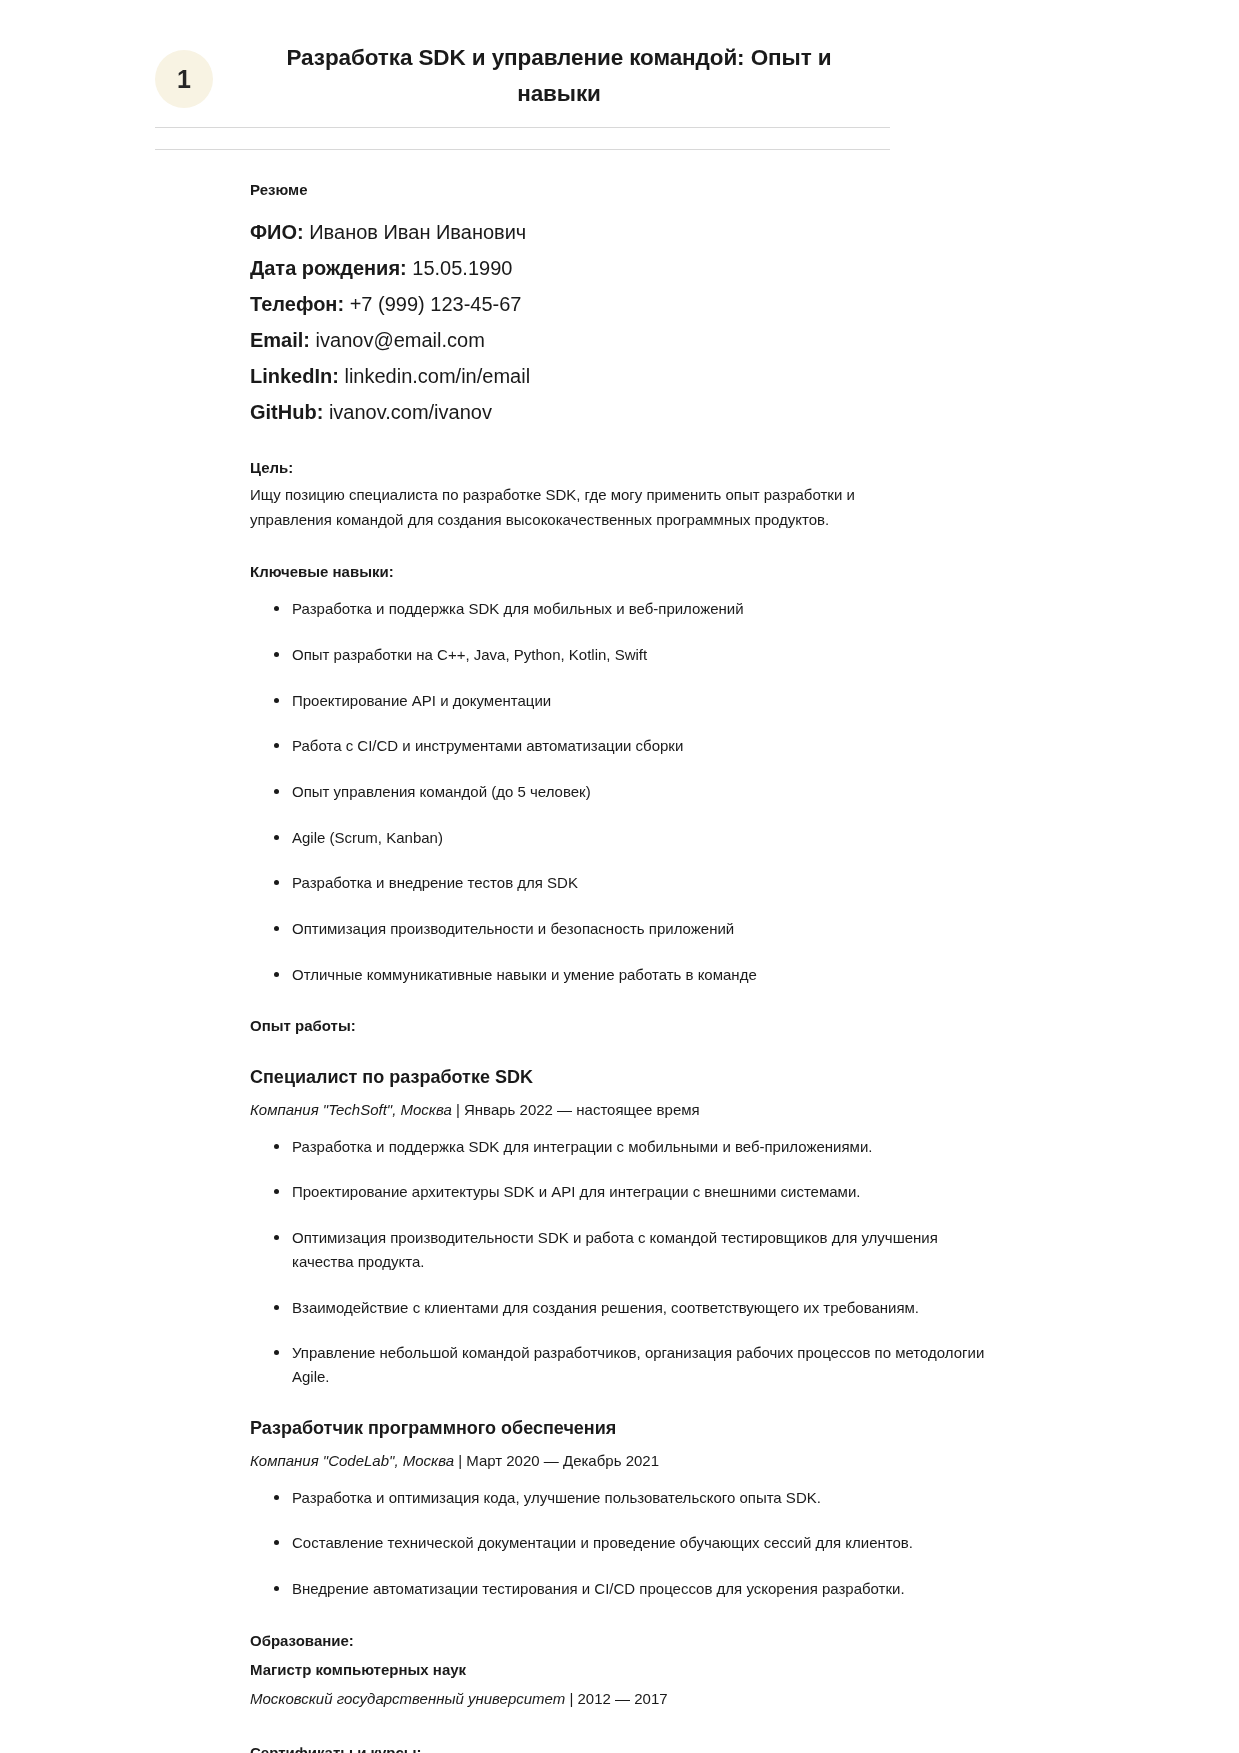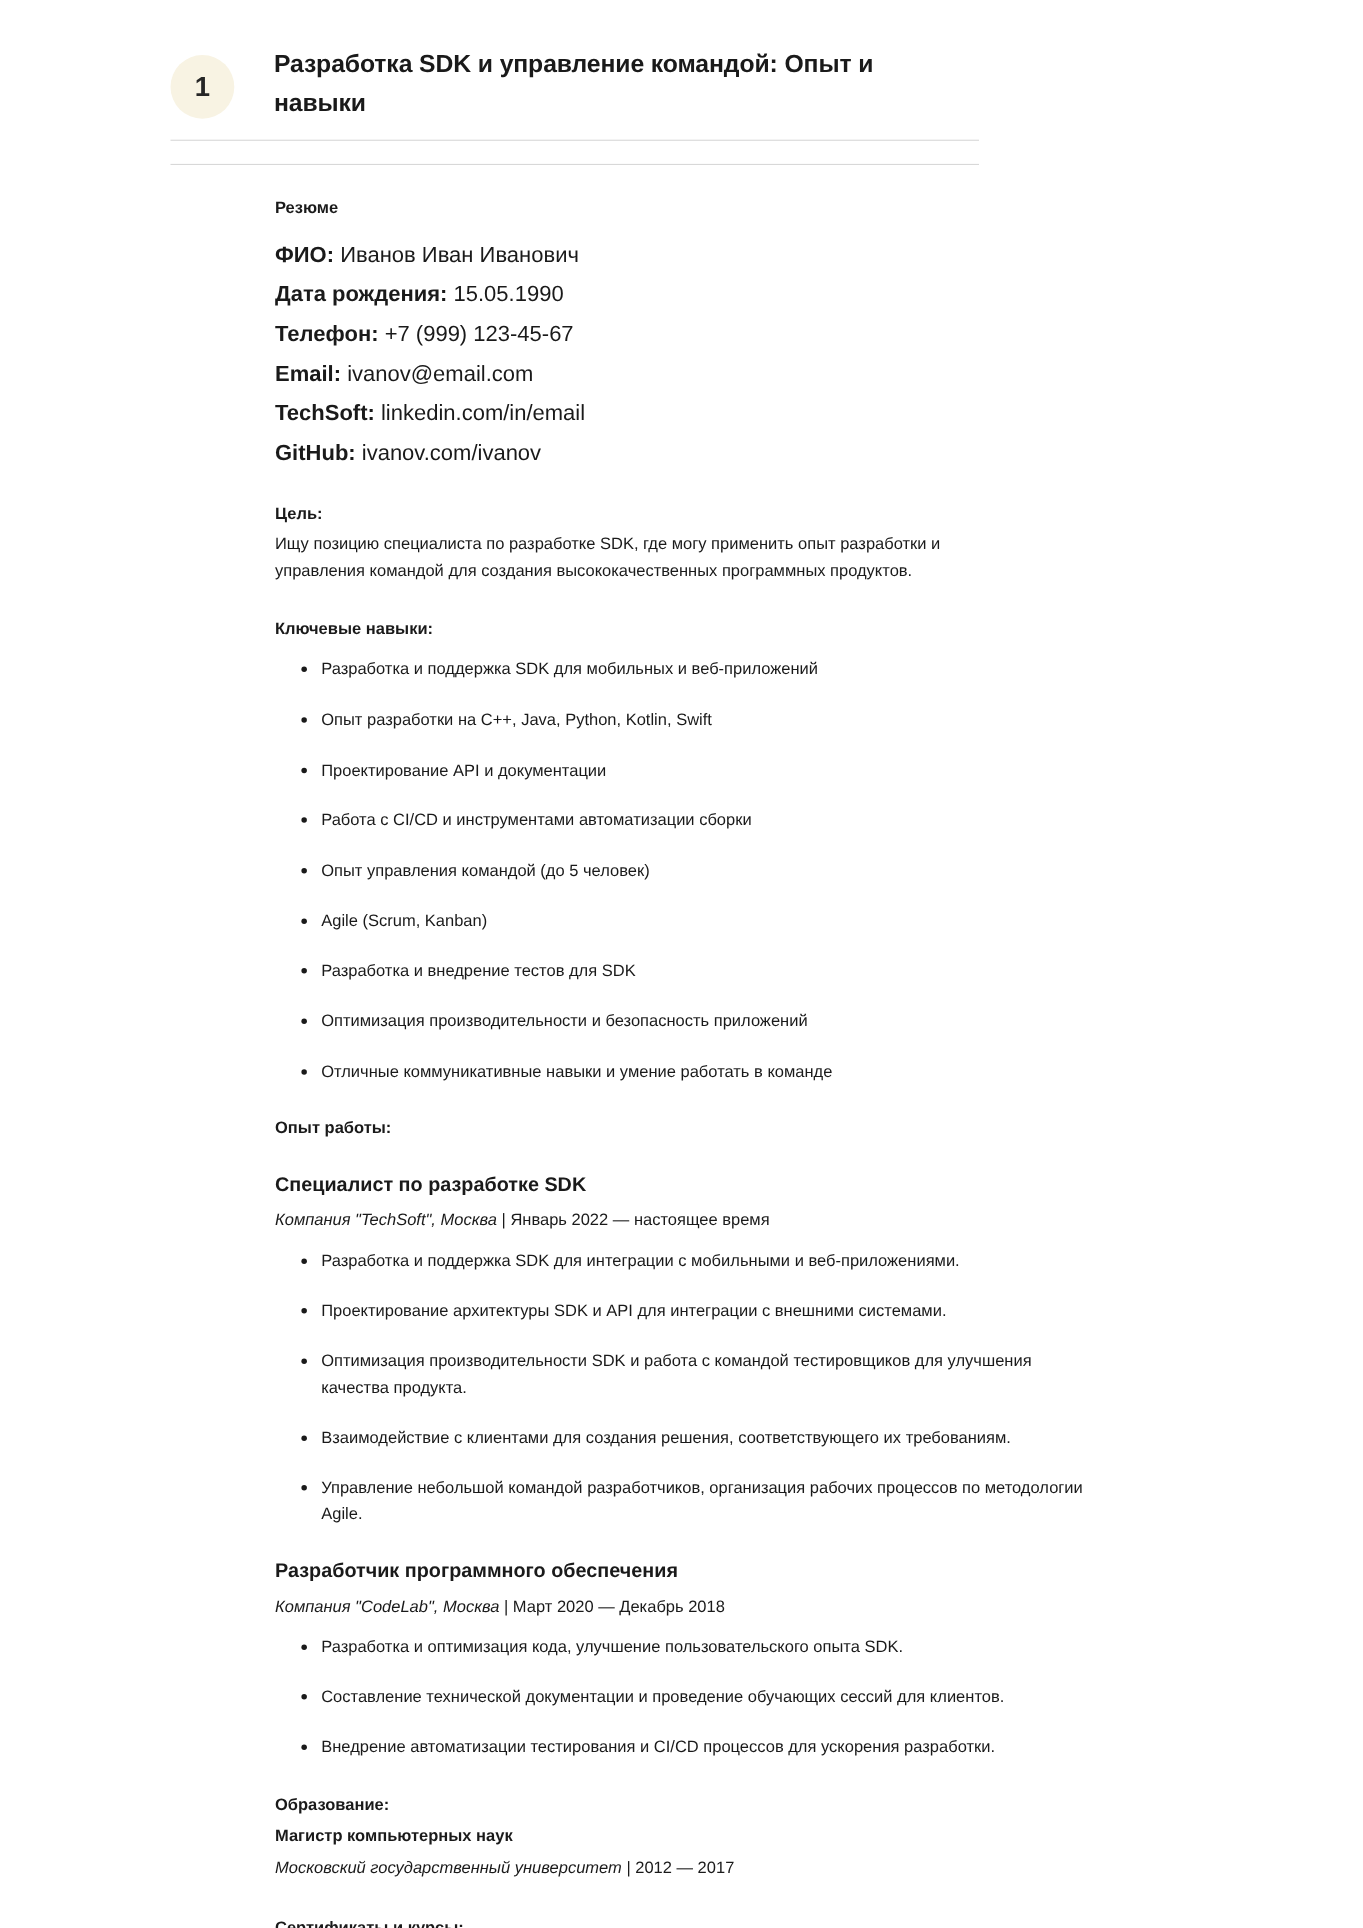--- a/index.html
+++ b/index.html
@@ -49,20 +49,21 @@
     margin-top: 10px;
   }
   .title {
     margin-left: 36px;
     font-size: 22.5px;
     font-weight: bold;
     line-height: 1.62;
     color: #1a1a1a;
     letter-spacing: -0.1px;
     max-width: 620px;
+    text-align: center;
   }
   .rule {
     height: 1px;
     background: #d8d8d8;
     margin-left: -95px;
     width: 735px;
   }
   .rule.second {
     margin-top: 21px;
   }
@@ -183,21 +184,21 @@
         </p>
         <p class="field-line">
           <span class="lbl">Телефон:</span>
           <span>+7 (999) 123-45-67</span>
         </p>
         <p class="field-line">
           <span class="lbl">Email:</span>
           <span>ivanov@email.com</span>
         </p>
         <p class="field-line">
-          <span class="lbl">TechSoft:</span>
+          <span class="lbl">LinkedIn:</span>
           <span>linkedin.com/in/email</span>
         </p>
         <p class="field-line">
           <span class="lbl">GitHub:</span>
           <span>ivanov.com/ivanov</span>
         </p>
       </div>
 
       <div>
         <p class="block-label">Цель:</p>
@@ -232,21 +233,21 @@
             <li>Проектирование архитектуры SDK и API для интеграции с внешними системами.</li>
             <li>Оптимизация производительности SDK и работа с командой тестировщиков для улучшения качества продукта.</li>
             <li>Взаимодействие с клиентами для создания решения, соответствующего их требованиям.</li>
             <li>Управление небольшой командой разработчиков, организация рабочих процессов по методологии Agile.</li>
           </ul>
         </div>
 
         <div class="job">
           <p class="job-title">Разработчик программного обеспечения</p>
           <p class="job-meta">
-            <span class="company">Компания "CodeLab", Москва</span><span> | Март 2020 — Декабрь 2018</span>
+            <span class="company">Компания "CodeLab", Москва</span><span> | Март 2020 — Декабрь 2021</span>
           </p>
           <ul class="bullets">
             <li>Разработка и оптимизация кода, улучшение пользовательского опыта SDK.</li>
             <li>Составление технической документации и проведение обучающих сессий для клиентов.</li>
             <li>Внедрение автоматизации тестирования и CI/CD процессов для ускорения разработки.</li>
           </ul>
         </div>
       </div>
 
       <div>

